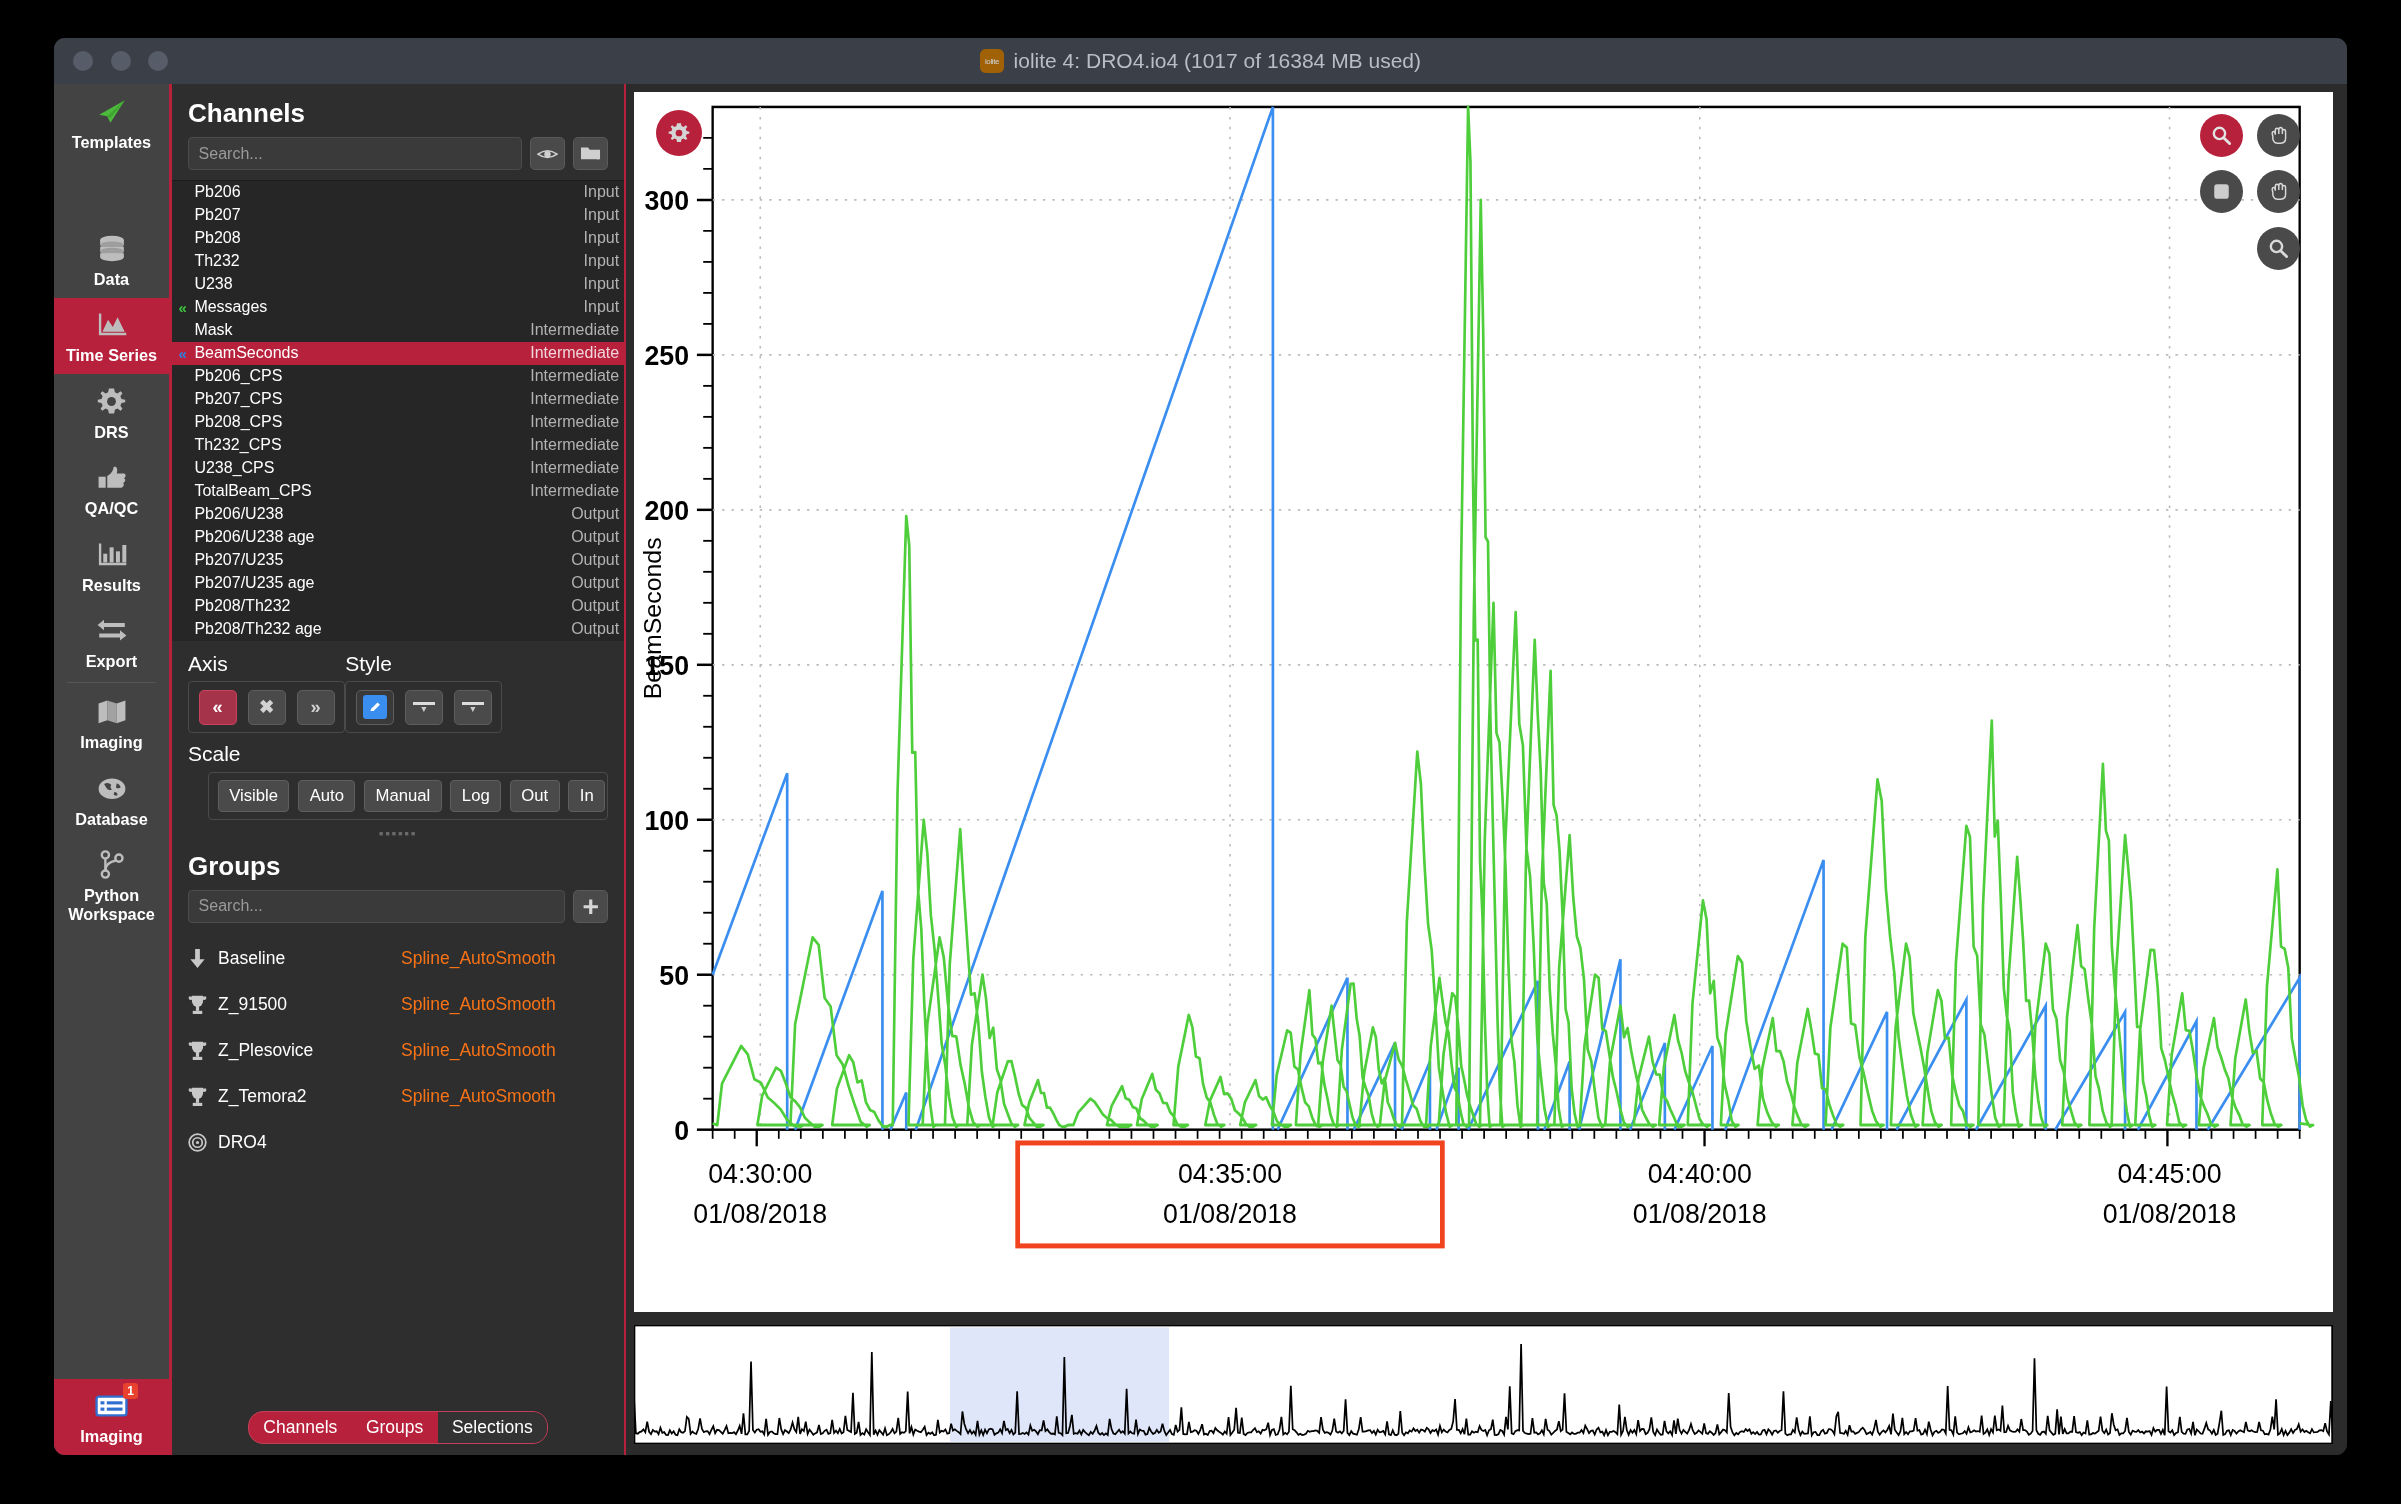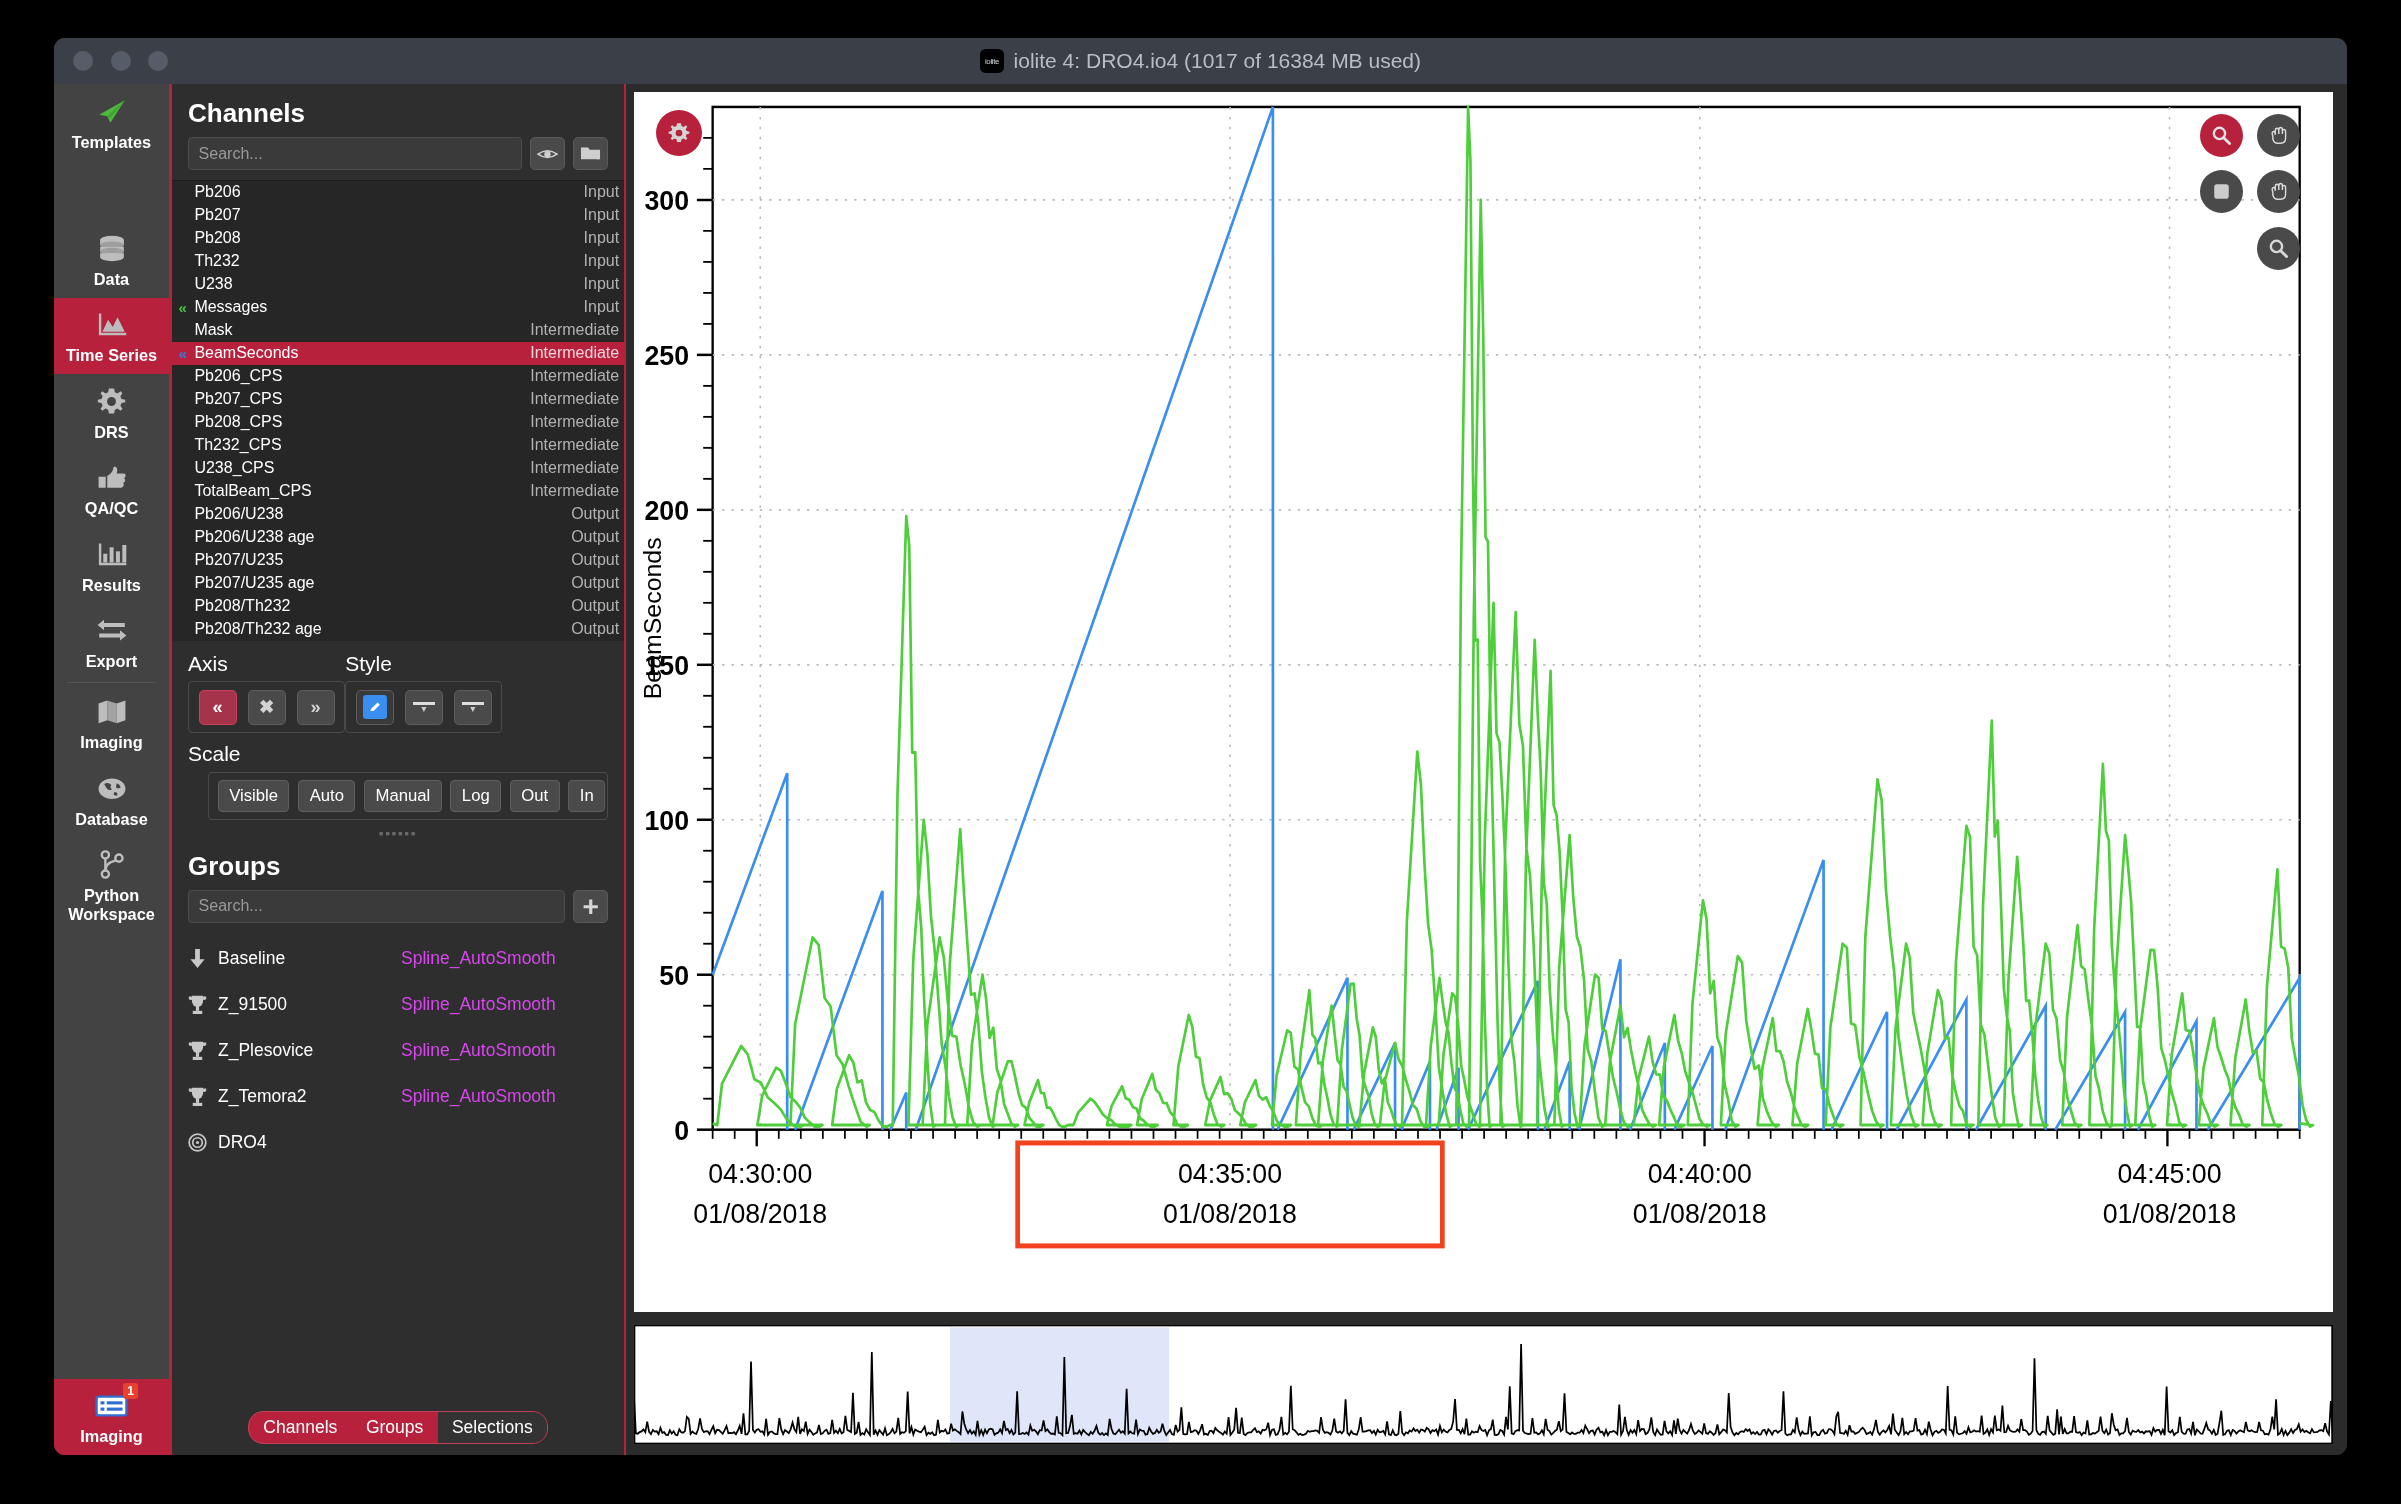--- a/index.html
+++ b/index.html
@@ -29,21 +29,21 @@
   }
   .lights { display: flex; gap: 17.5px; padding-left: 19px; }
   .light { width: 20px; height: 20px; border-radius: 50%; background: #575d68; }
   .title-center {
     position: absolute; left: 0; right: 0; top: 0; bottom: 0;
     display: flex; align-items: center; justify-content: center;
     gap: 9.6px; pointer-events: none;
   }
   .title-icon {
     width: 24px; height: 24px; border-radius: 5.6px;
-    background: #000000;
+    background: #a16207;
     display: flex; align-items: center; justify-content: center;
     font-size: 8px; color: #cfd3d8; letter-spacing: -0.4px;
   }
   .title-text { color: #b9bec6; font-size: 21px; }
 
   
   .body { flex: 1 1 auto; display: flex; min-height: 0; }
 
   
   .nav {
@@ -133,21 +133,21 @@
   }
   .grip { text-align: center; color: #6a6a6a; font-size: 13.5px; letter-spacing: 1.6px; padding: 6.4px 0 3.2px; }
 
   
   .grp-title { color: #fff; font-size: 26px; font-weight: bold; padding: 6.4px 16px 8px; }
   .grp-search { display: flex; gap: 8px; padding: 0 16px 9.6px; align-items: center; }
   .grp-list { padding: 3.2px 0 0; }
   .grp-row { display: flex; align-items: center; height: 46px; padding: 0 16px; color: #fff; font-size: 17.5px; }
   .grp-ico { width: 30px; flex: 0 0 auto; display: flex; align-items: center; }
   .grp-name { width: 183px; flex: 0 0 auto; }
-  .grp-spline { color: #d946ef; }
+  .grp-spline { color: #f97316; }
   .panel-spacer { flex: 1 1 auto; }
   .tabbar { padding: 8px 0 11px; display: flex; justify-content: center; }
   .tabs {
     display: flex; border-radius: 15px; overflow: hidden;
     border: 0.8px solid #c24057; background: #b8213c;
   }
   .tab { color: #fff; font-size: 17.5px; padding: 4.8px 14.3px; }
   .tab.dark { background: #333; }
 
   

